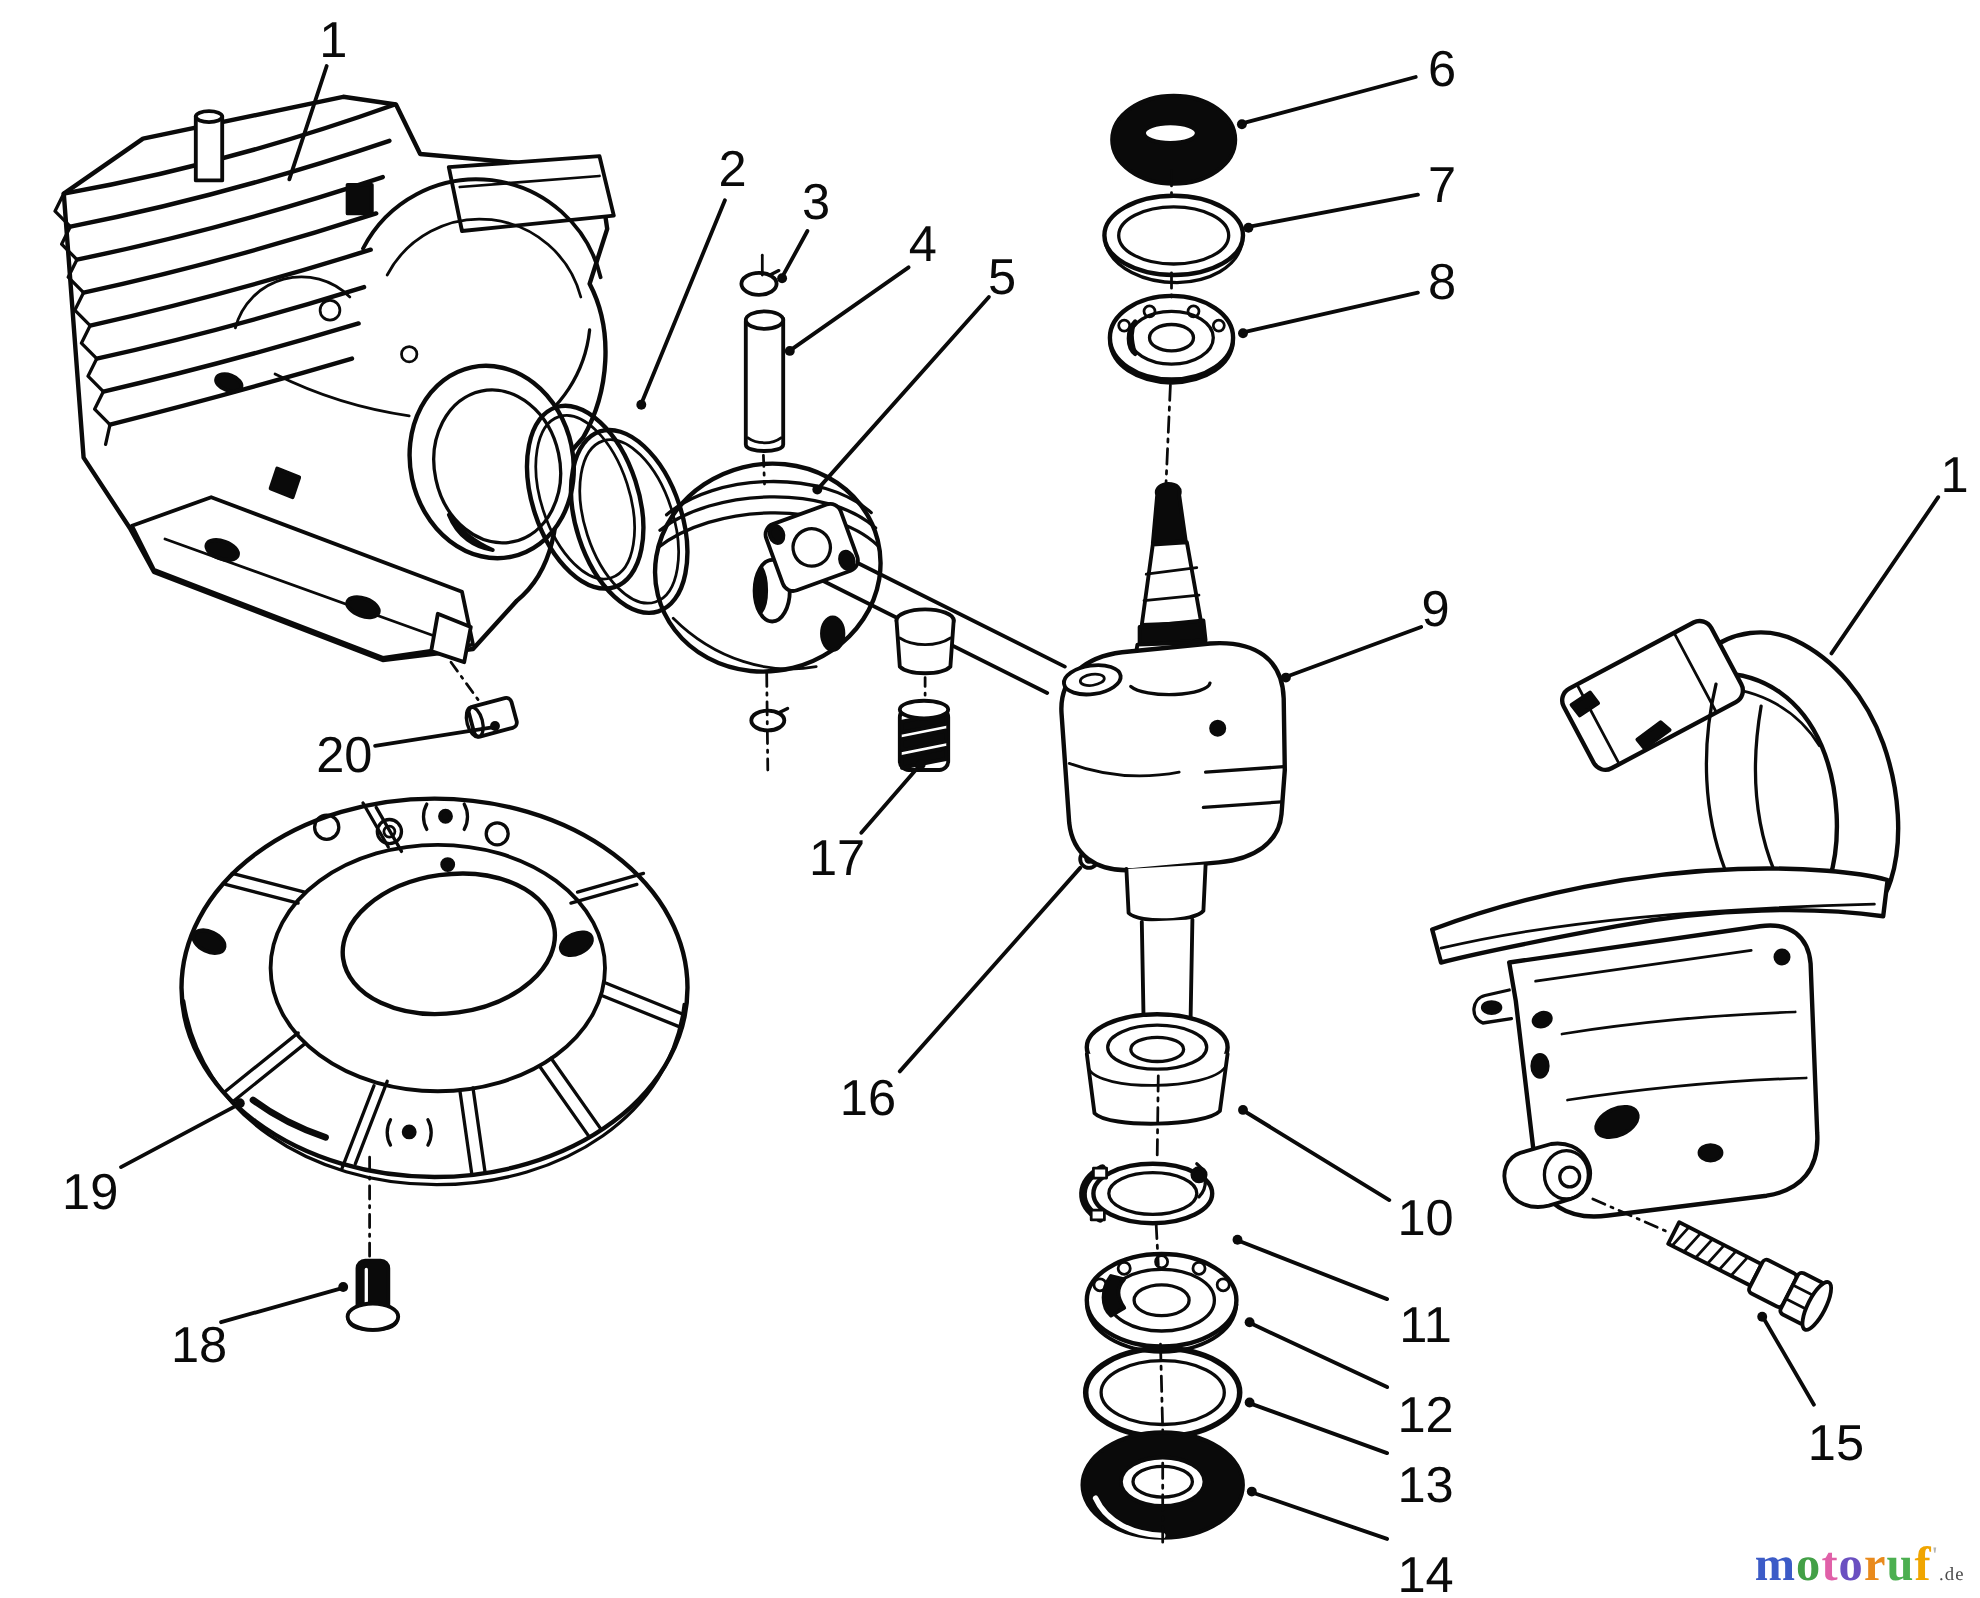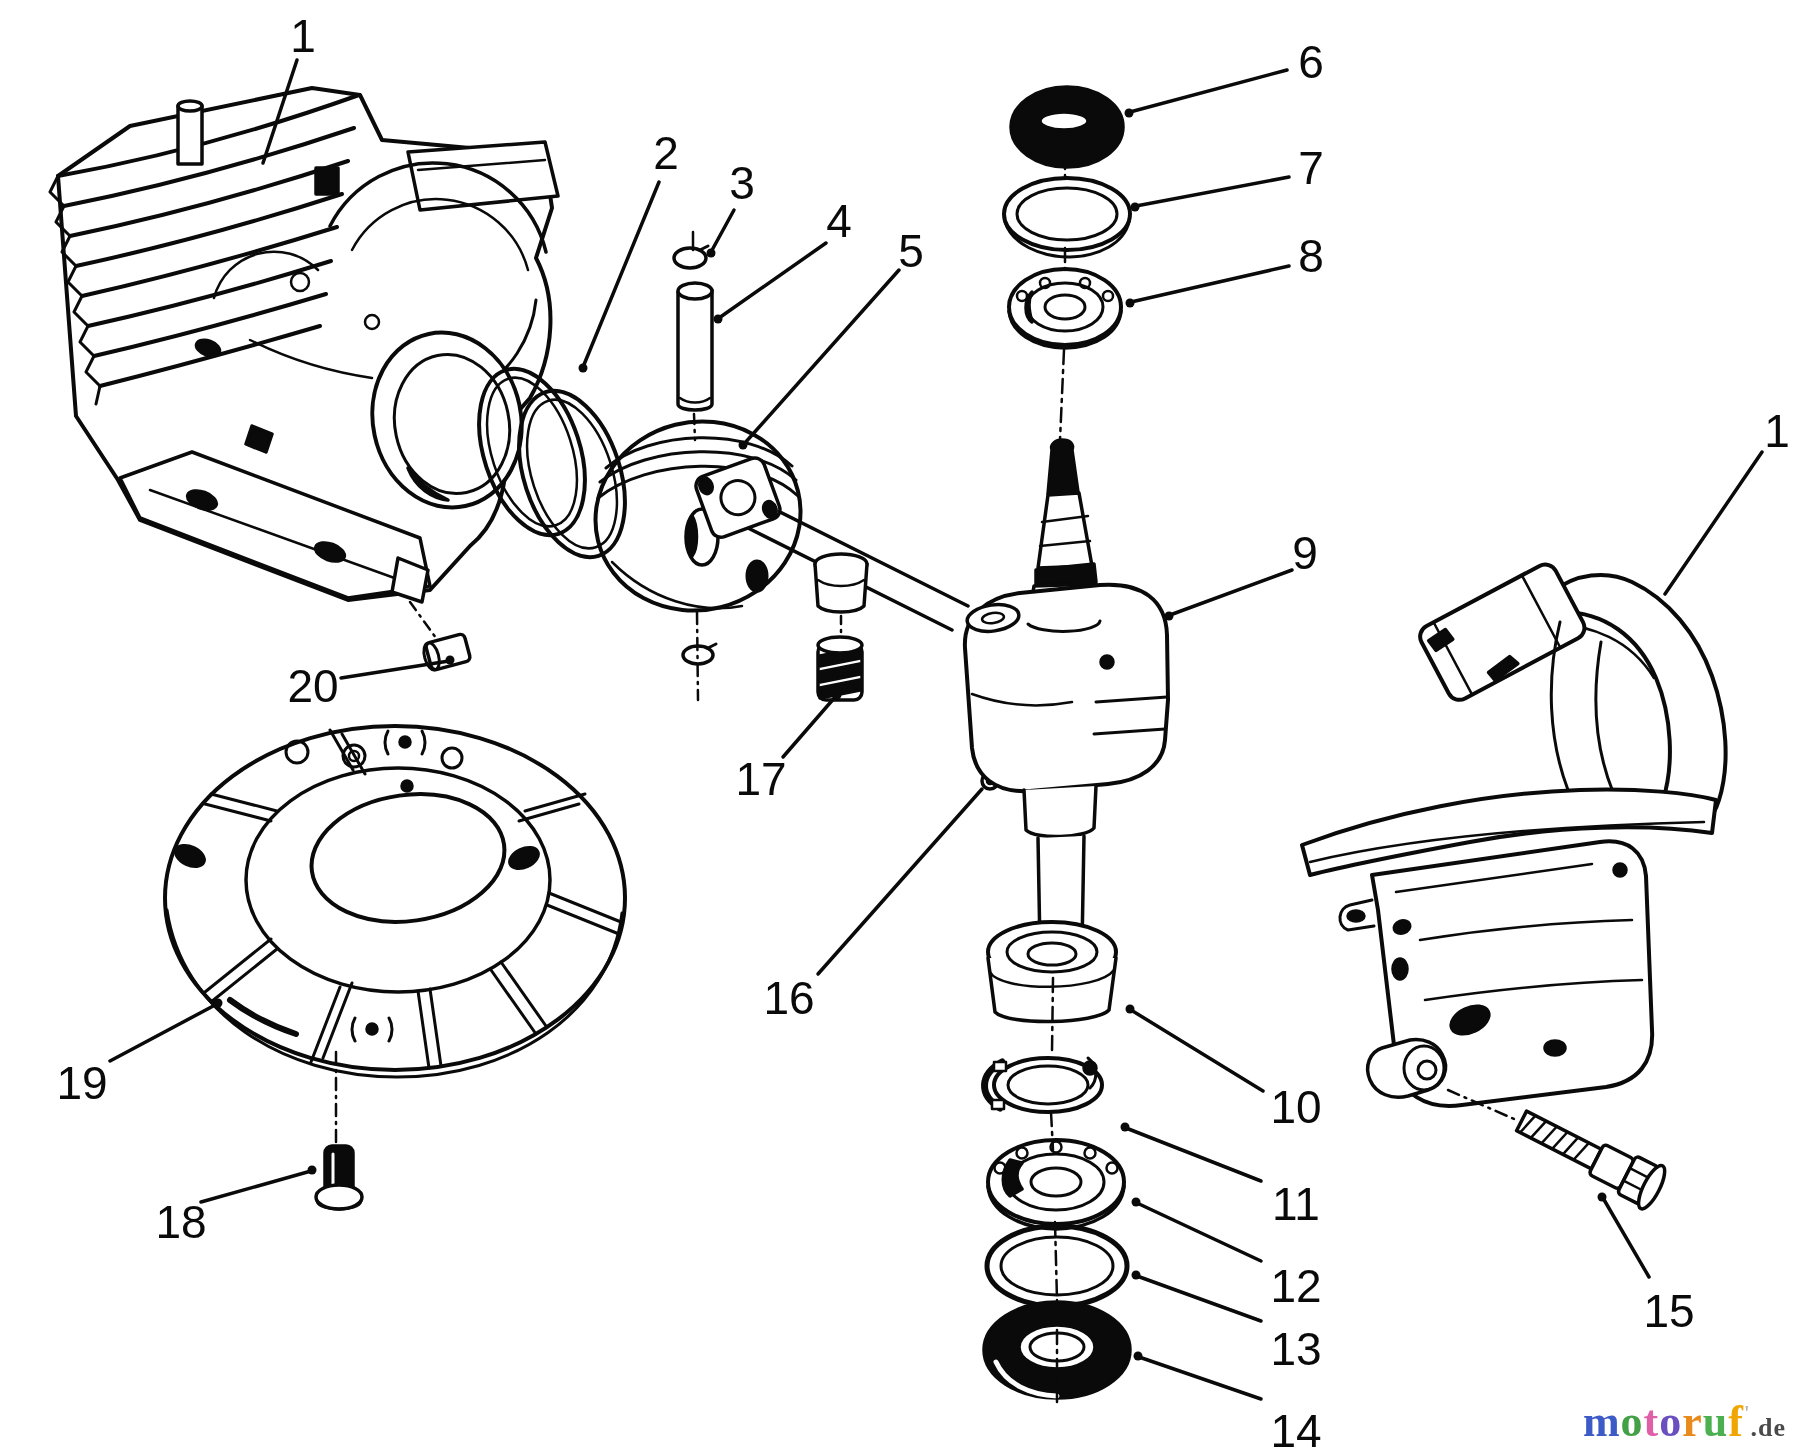--- a/index.html
+++ b/index.html
@@ -3,21 +3,21 @@
 <meta charset="utf-8">
 <style>
   html,body{margin:0;padding:0;background:#e8e8e8;}
   #stage{position:relative;width:1800px;height:1453px;background:#ffffff;overflow:hidden;
          font-family:"Liberation Sans", sans-serif;}
   #stage svg{position:absolute;left:0;top:0;}
   .callout-label{font-family:"Liberation Sans", sans-serif;font-size:46px;fill:#0a0a0a;}
   #watermark{position:absolute;right:14px;bottom:6px;
              font-family:"Liberation Serif", serif;font-weight:bold;font-size:44px;
              letter-spacing:1px;user-select:none;}
-  #watermark .suffix{font-size:26px;font-weight:bold;color:#4a4a4a;}
+  #watermark .suffix{font-size:17px;font-weight:normal;color:#4a4a4a;}
   #watermark .tick{font-size:20px;color:#b5b5b5;vertical-align:super;}
 </style>
 </head>
 <body>
 
 <div id="stage">
 <svg width="1800" height="1453" viewBox="0 0 1800 1453" fill="none" stroke="#0a0a0a" stroke-width="3.5" stroke-linecap="round" stroke-linejoin="round">
 
   <g>
     <path d="M 58,176 L 130,126 L 312,88 L 360,95 L 382,140 L 470,148 L 545,160 L 552,208 L 536,258

